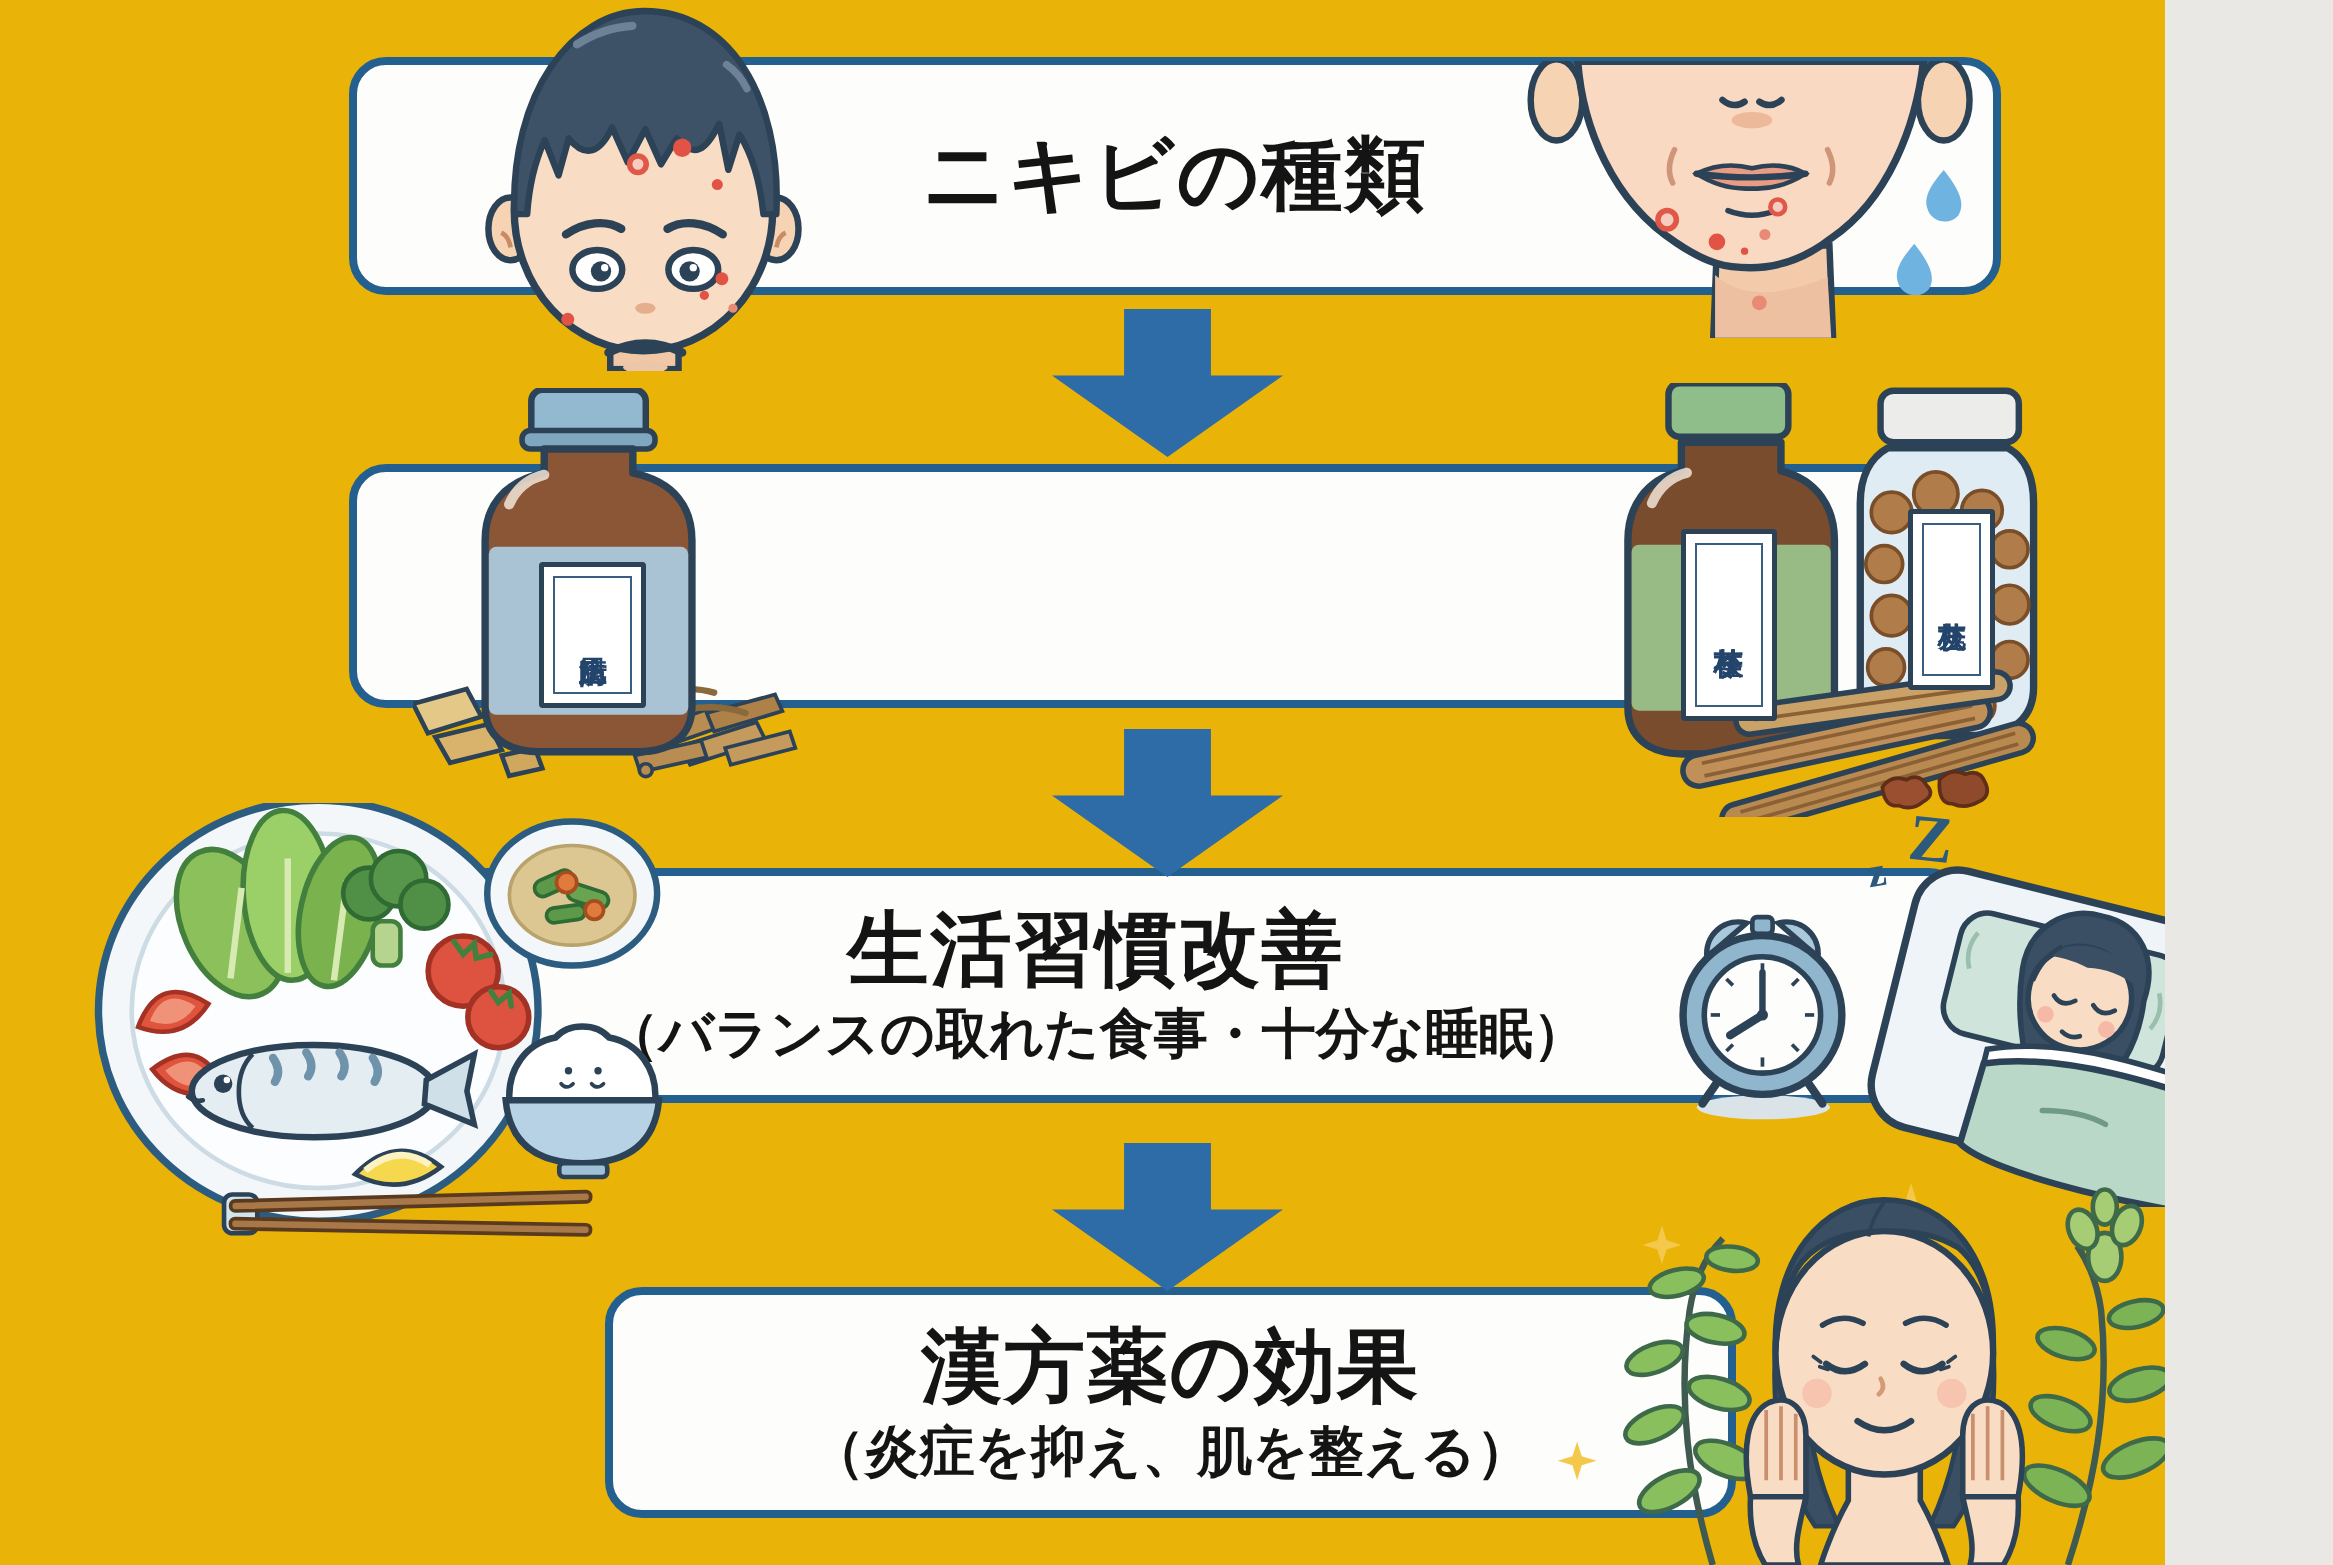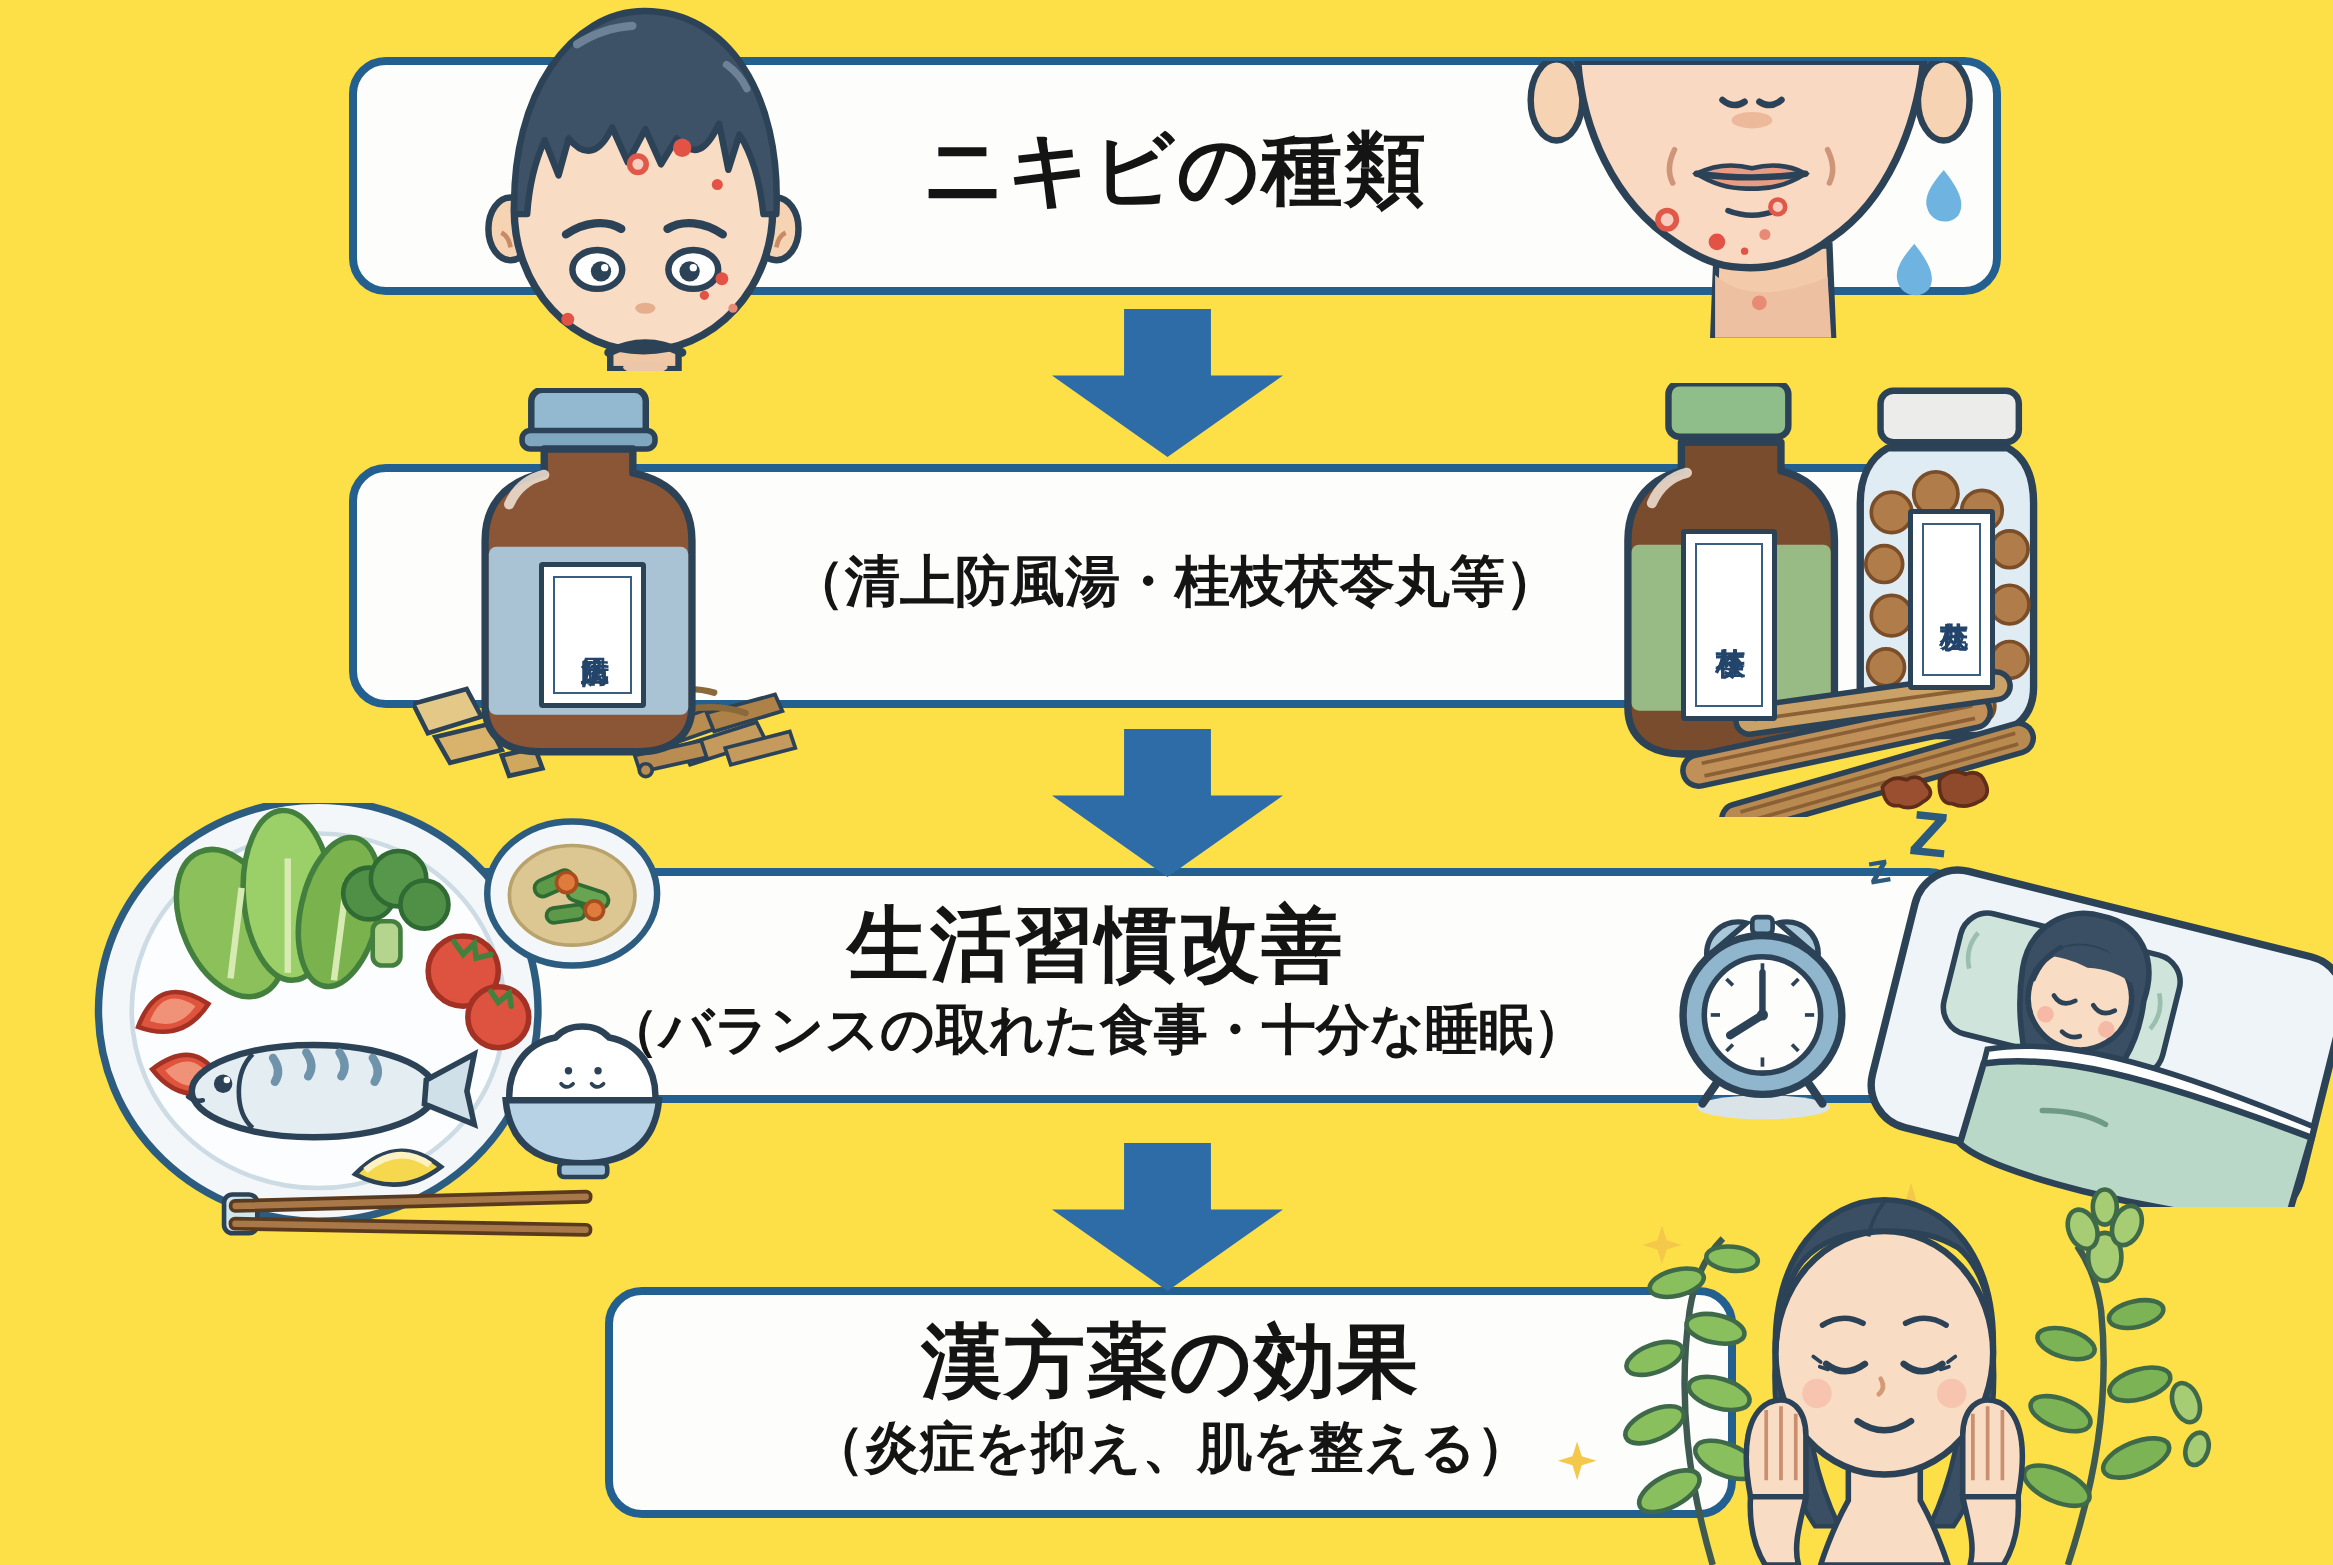--- a/index.html
+++ b/index.html
@@ -1,19 +1,19 @@
 <!DOCTYPE html>
 <html style="font-size:14.8px"><head>
 <meta charset="utf-8">
 <style>
   html,body{margin:0;padding:0;background:#e9e8e5;}
   .canvas{
-    position:relative;width:2333px;height:1565px;overflow:hidden;
-    background:#fde047;
-    font-family:Liberation Mono, monospace;
+    position:relative;width:2165px;height:1565px;overflow:hidden;
+    background:#eab308;
+    font-family:Liberation Serif, serif;
   }
   
   .step-box{
     position:absolute;z-index:1;box-sizing:border-box;
     background:#fdfdfb;border:8.3px solid #24608f;border-radius:37px;
     display:flex;flex-direction:column;align-items:center;justify-content:center;
     text-align:center;gap:13px;
   }
   .step-title{font-size:81px;font-weight:900;color:#141414;letter-spacing:1.8px;line-height:1.05;}
   .step-sub{font-size:55px;font-weight:900;color:#141414;letter-spacing:0px;line-height:1.05;}
@@ -52,21 +52,20 @@
 </style>
 </head>
 <body>
 
 <div class="canvas">
 
   <div class="step-box" id="box1">
     <div class="step-title">ニキビの種類</div>
   </div>
   <div class="step-box" id="box2">
-    <div class="step-sub">（清上防風湯・桂枝茯苓丸等）</div>
   </div>
   <div class="step-box" id="box4">
     <div class="step-title">漢方薬の効果</div>
     <div class="step-sub">（炎症を抑え、肌を整える）</div>
   </div>
   <div class="step-box" id="box3">
     <div class="step-title">生活習慣改善</div>
     <div class="step-sub">（バランスの取れた食事・十分な睡眠）</div>
   </div>
 

